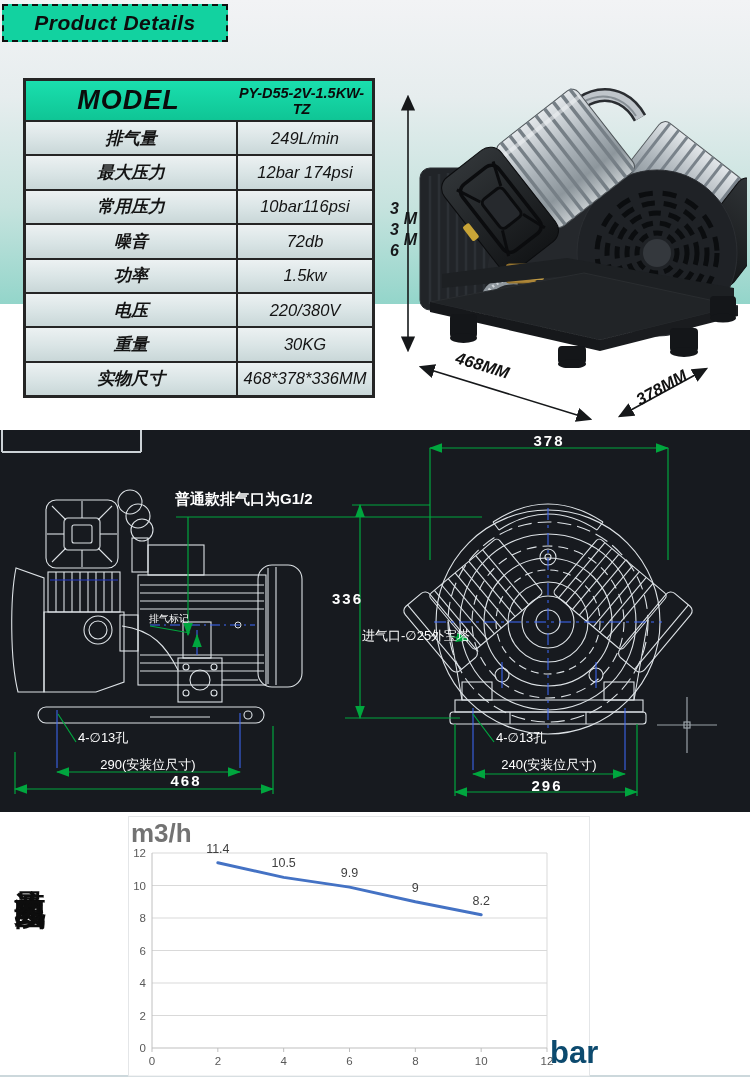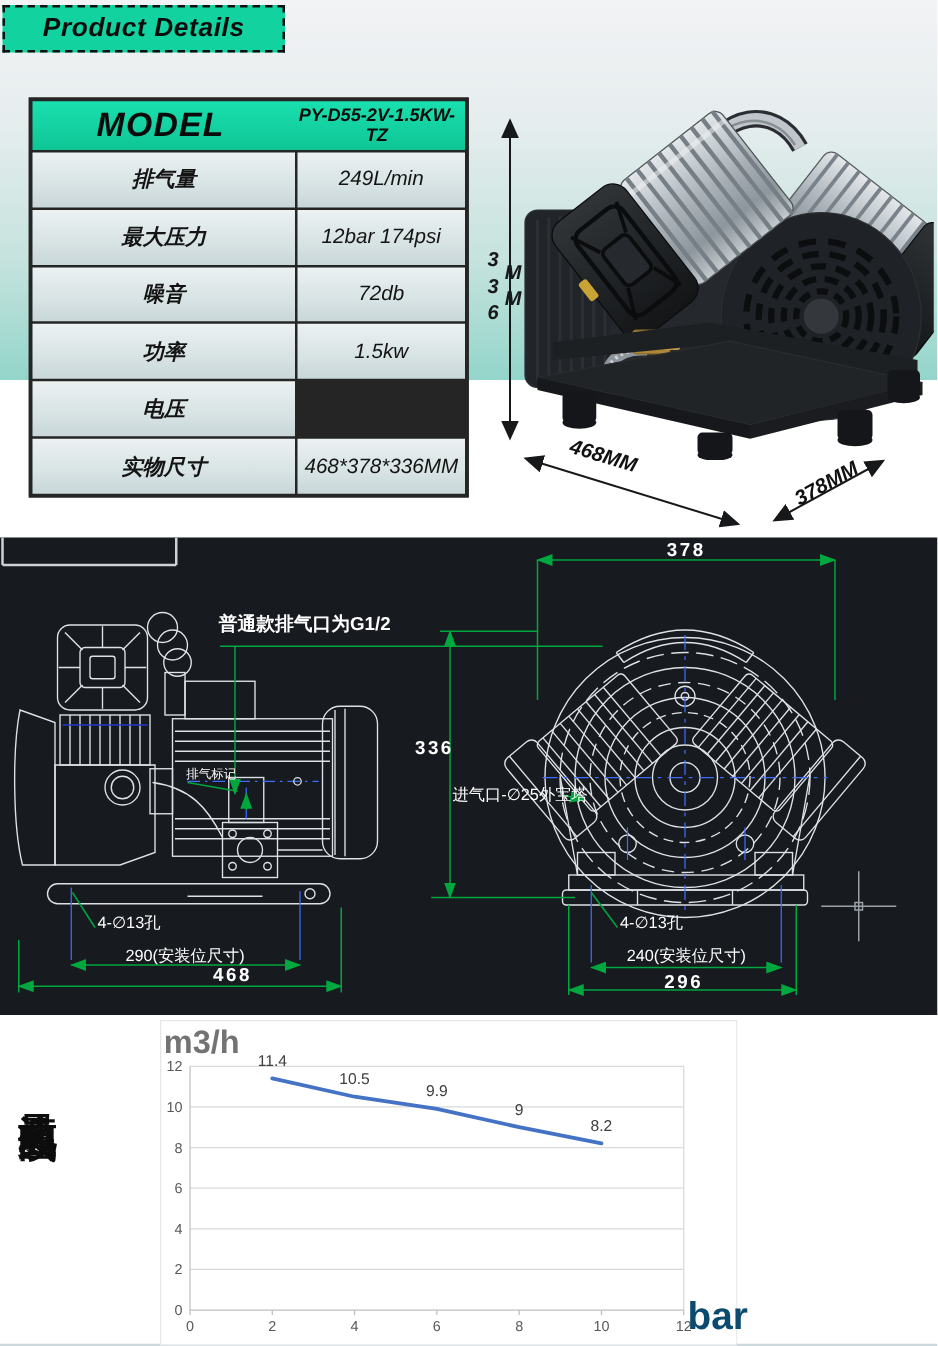--- a/index.html
+++ b/index.html
@@ -78,29 +78,38 @@
       </div>
       <div class="spec-row">
         <div class="spec-cell lbl">排气量</div>
         <div class="spec-cell val">249L/min</div>
       </div>
       <div class="spec-row">
         <div class="spec-cell lbl">最大压力</div>
         <div class="spec-cell val">12bar 174psi</div>
       </div>
       <div class="spec-row">
+        <div class="spec-cell lbl">常用压力</div>
+        <div class="spec-cell val">10bar116psi</div>
+      </div>
+      <div class="spec-row">
         <div class="spec-cell lbl">噪音</div>
         <div class="spec-cell val">72db</div>
       </div>
       <div class="spec-row">
         <div class="spec-cell lbl">功率</div>
         <div class="spec-cell val">1.5kw</div>
       </div>
       <div class="spec-row">
         <div class="spec-cell lbl">电压</div>
+        <div class="spec-cell val">220/380V</div>
+      </div>
+      <div class="spec-row">
+        <div class="spec-cell lbl">重量</div>
+        <div class="spec-cell val">30KG</div>
       </div>
       <div class="spec-row">
         <div class="spec-cell lbl">实物尺寸</div>
         <div class="spec-cell val">468*378*336MM</div>
       </div>
     </div>
 
     <svg class="photo-svg" width="335" height="300" viewBox="0 0 335 300">
       <defs>
         <linearGradient id="silver" x1="0" y1="0" x2="0" y2="1">

